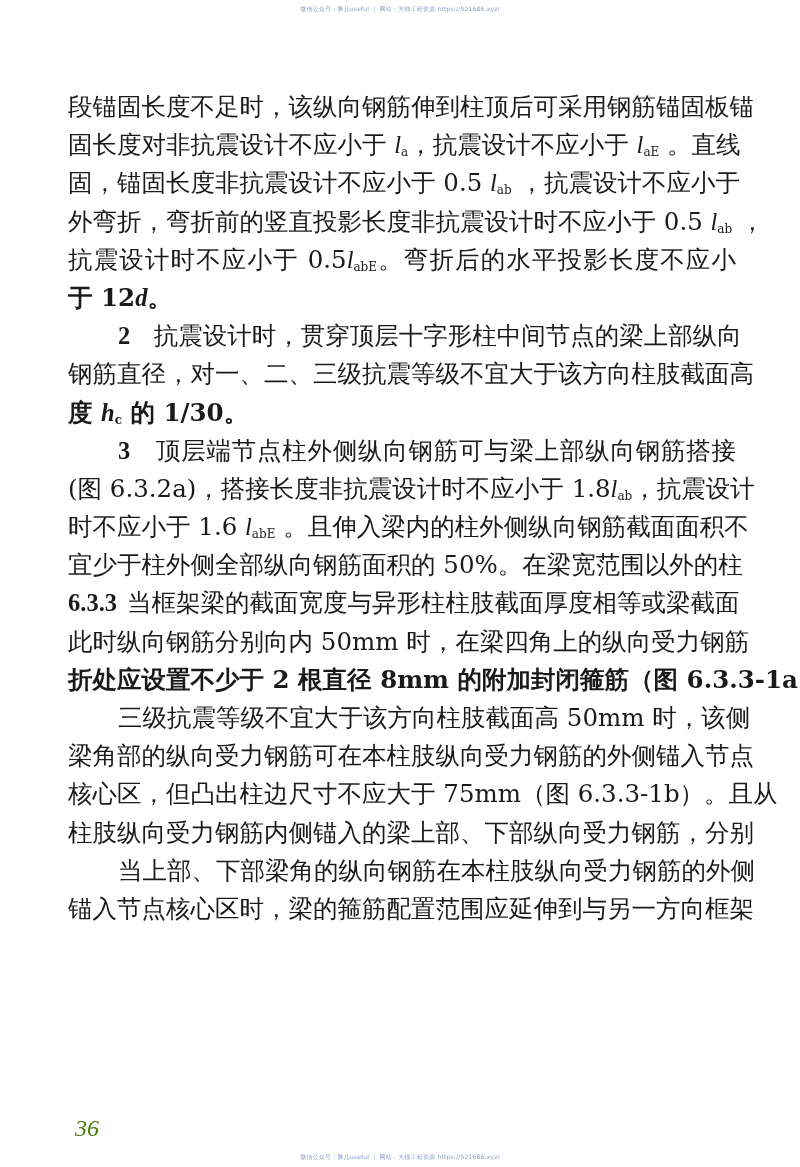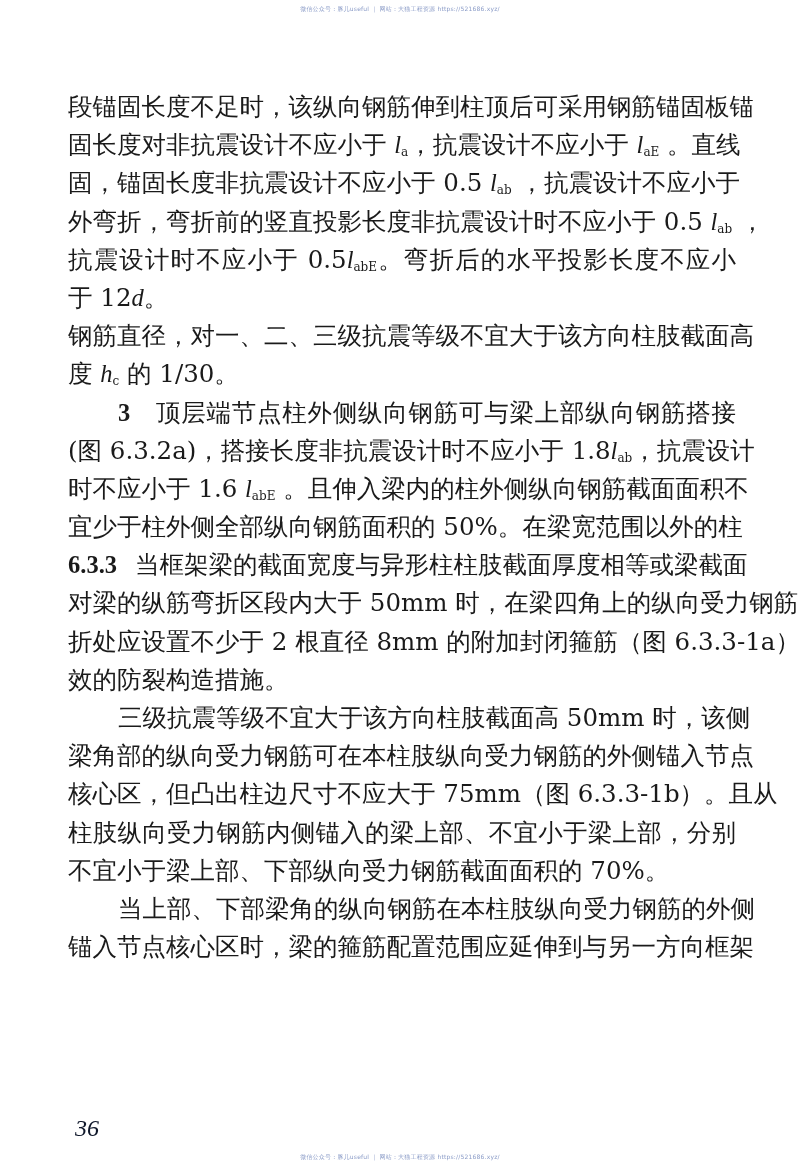--- a/index.html
+++ b/index.html
@@ -15,64 +15,63 @@
   .wm-top { top: 5px; }
   .wm-bottom { top: 1153px; }
   .page {
     position: absolute; left: 68px; top: 88px; width: 668px;
     font-size: 24.5px; line-height: 38.2px;
   }
   .line {
     display: block; white-space: nowrap; height: 38.2px;
     text-align: justify; text-align-last: justify;
   }
-  .line.last { text-align-last: left; }
+  .line.last { text-align-last: left; font-weight: bold; }
   .indent { padding-left: 50px; }
   .num { font-weight: bold; font-family: "Liberation Serif", serif; }
-  .sec { font-weight: bold; font-family: "Liberation Serif", serif; margin-right: 18px; }
+  .sec { font-weight: bold; font-family: "Liberation Serif", serif; margin-right: 10px; }
   .it { font-style: italic; font-family: "Liberation Serif", serif; }
   sub { font-size: 12px; vertical-align: -3px; line-height: 0; }
   .page-number {
     position: absolute; left: 75px; top: 1115px;
-    font-family: "Liberation Serif", serif; font-style: italic; font-size: 24px; color: #0f172a;
+    font-family: "Liberation Serif", serif; font-style: italic; font-size: 24px; color: #4d7c0f;
   }
 </style>
 </head>
 <body>
 
 <div class="watermark wm-top">微信公众号：豚儿useful ｜ 网站：大猫工程资源 https://521686.xyz/</div>
 
 <div class="page">
 
   <span class="line">段锚固长度不足时，该纵向钢筋伸到柱顶后可采用钢筋锚固板锚</span>
   <span class="line"><span>固长度对非抗震设计不应小于 </span><span class="it">l</span><sub>a</sub><span>，抗震设计不应小于 </span><span class="it">l</span><sub>aE</sub><span> 。直线</span></span>
   <span class="line"><span>固，锚固长度非抗震设计不应小于 0.5 </span><span class="it">l</span><sub>ab</sub><span> ，抗震设计不应小于</span></span>
   <span class="line"><span>外弯折，弯折前的竖直投影长度非抗震设计时不应小于 0.5 </span><span class="it">l</span><sub>ab</sub><span> ，</span></span>
   <span class="line"><span>抗震设计时不应小于 0.5</span><span class="it">l</span><sub>abE</sub><span>。弯折后的水平投影长度不应小</span></span>
   <span class="line last"><span>于 12</span><span class="it">d</span><span>。</span></span>
 
+  <span class="line indent"><span class="num">2</span>&nbsp;&nbsp;&nbsp;<span>抗震设计时，贯穿顶层十字形柱中间节点的梁上部纵向</span></span>
   <span class="line">钢筋直径，对一、二、三级抗震等级不宜大于该方向柱肢截面高</span>
   <span class="line last"><span>度 </span><span class="it">h</span><sub>c</sub><span> 的 1/30。</span></span>
 
   <span class="line indent"><span class="num">3</span>&nbsp;&nbsp;&nbsp;<span>顶层端节点柱外侧纵向钢筋可与梁上部纵向钢筋搭接</span></span>
   <span class="line"><span>(图 6.3.2a)，搭接长度非抗震设计时不应小于 1.8</span><span class="it">l</span><sub>ab</sub><span>，抗震设计</span></span>
   <span class="line"><span>时不应小于 1.6 </span><span class="it">l</span><sub>abE</sub><span> 。且伸入梁内的柱外侧纵向钢筋截面面积不</span></span>
   <span class="line">宜少于柱外侧全部纵向钢筋面积的 50%。在梁宽范围以外的柱</span>
 
   <span class="line"><span class="sec">6.3.3</span><span>当框架梁的截面宽度与异形柱柱肢截面厚度相等或梁截面</span></span>
-  <span class="line">对梁的纵筋弯折区段内大于 50mm 时，在梁四角上的纵向受力钢筋</span>
+  <span class="line">此时纵向钢筋分别向内 50mm 时，在梁四角上的纵向受力钢筋</span>
   <span class="line last">折处应设置不少于 2 根直径 8mm 的附加封闭箍筋（图 6.3.3-1a）。</span>
 
-  <span class="line last">效的防裂构造措施。</span>
 
   <span class="line indent">三级抗震等级不宜大于该方向柱肢截面高 50mm 时，该侧</span>
   <span class="line">梁角部的纵向受力钢筋可在本柱肢纵向受力钢筋的外侧锚入节点</span>
   <span class="line">核心区，但凸出柱边尺寸不应大于 75mm（图 6.3.3-1b）。且从</span>
-  <span class="line">柱肢纵向受力钢筋内侧锚入的梁上部、不宜小于梁上部，分别</span>
-  <span class="line last">不宜小于梁上部、下部纵向受力钢筋截面面积的 70%。</span>
+  <span class="line">柱肢纵向受力钢筋内侧锚入的梁上部、下部纵向受力钢筋，分别</span>
 
   <span class="line indent">当上部、下部梁角的纵向钢筋在本柱肢纵向受力钢筋的外侧</span>
   <span class="line">锚入节点核心区时，梁的箍筋配置范围应延伸到与另一方向框架</span>
 
 </div>
 
 <div class="page-number">36</div>
 
 <div class="watermark wm-bottom">微信公众号：豚儿useful ｜ 网站：大猫工程资源 https://521686.xyz/</div>
 

